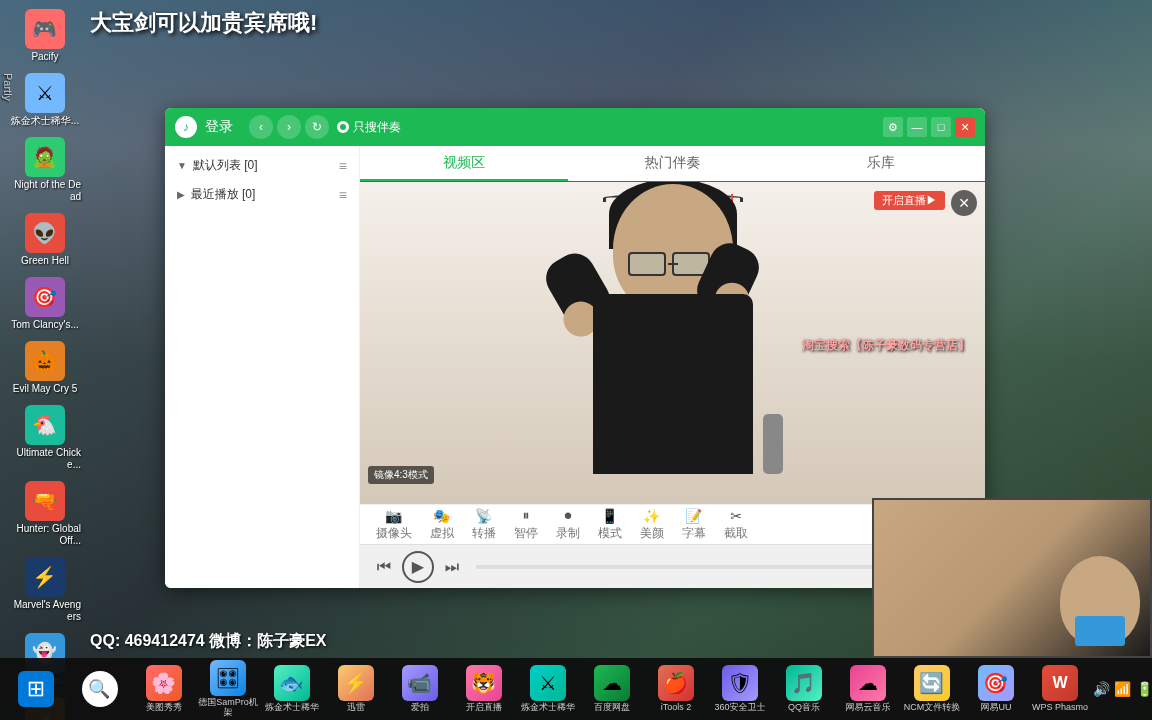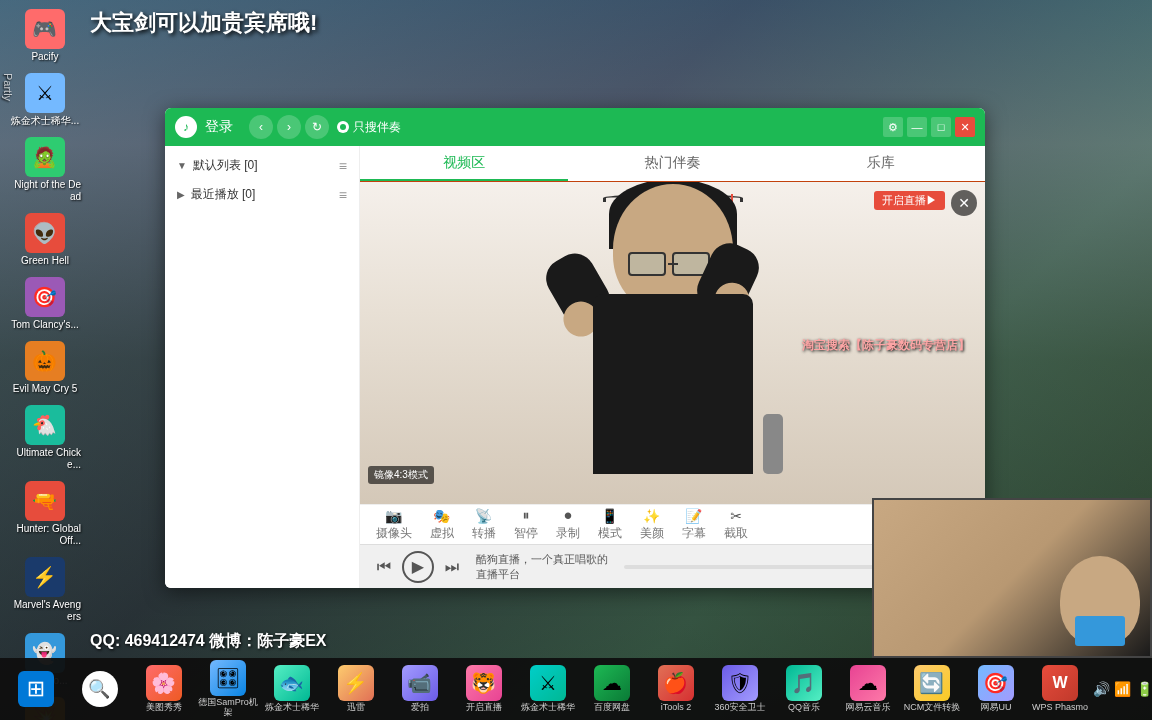--- a/index.html
+++ b/index.html
@@ -933,21 +933,20 @@
             <span class="ctrl-label">截取</span>
           </div>
         </div>
 
         <div class="playback-bar">
           <div class="play-controls">
             <button class="play-btn">⏮</button>
             <button class="play-btn main">▶</button>
             <button class="play-btn">⏭</button>
           </div>
-          <div class="track-info">酷狗直播，一个真正唱歌的直播平台</div>
           <div class="progress-bar-container">
             <div class="progress-fill"></div>
           </div>
           <div class="time-display">00:00 / 00:00</div>
         </div>
       </div>
     </div>
   </div>
 
   <div class="small-cam">

